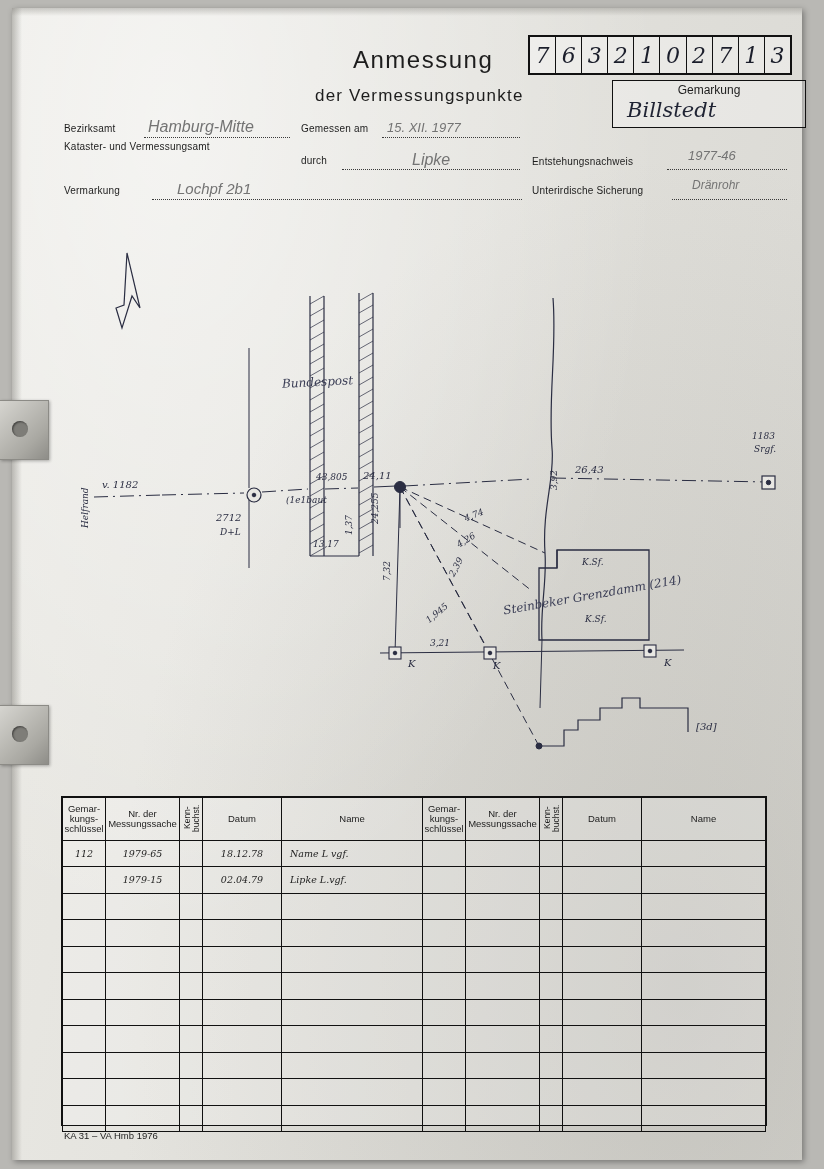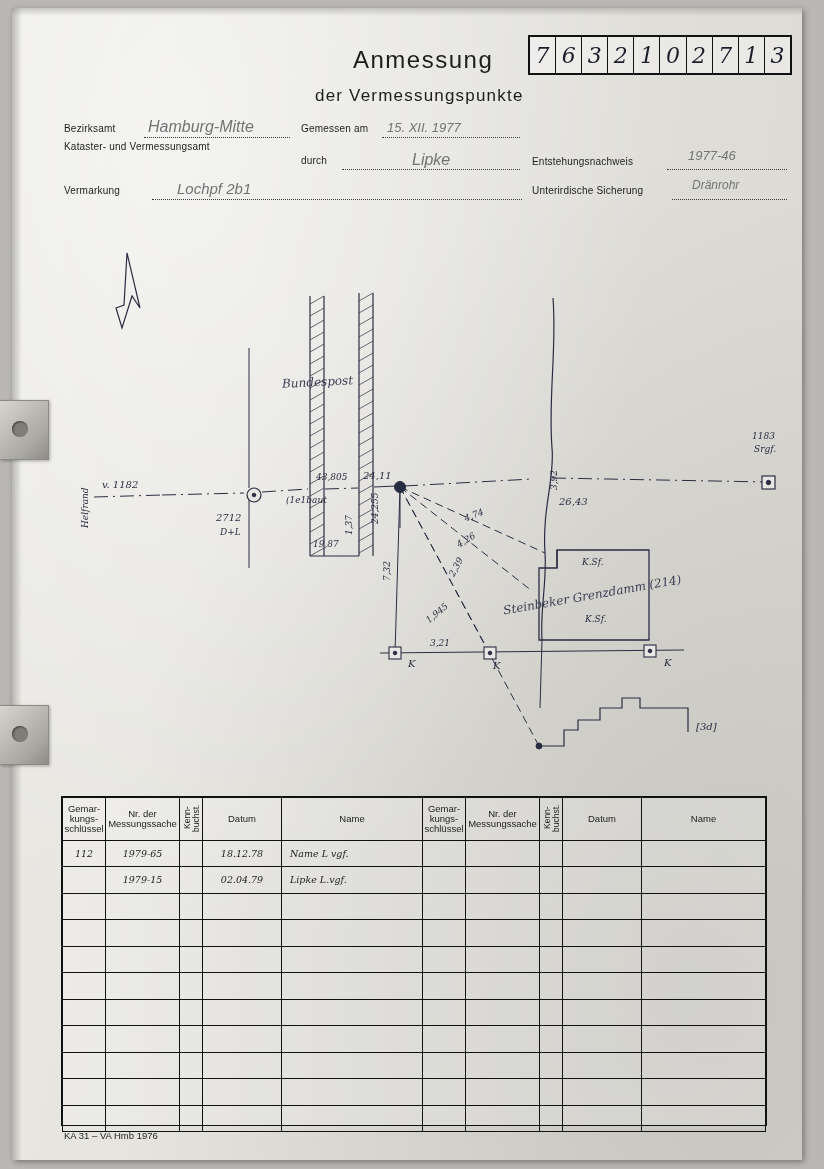--- a/index.html
+++ b/index.html
@@ -241,20 +241,24 @@
       <div class="cell">3</div>
       <div class="cell">2</div>
       <div class="cell">1</div>
       <div class="cell">0</div>
       <div class="cell">2</div>
       <div class="cell">7</div>
       <div class="cell">1</div>
       <div class="cell">3</div>
     </div>
 
+    <div id="gemarkungbox">
+      <div class="gm-label">Gemarkung</div>
+      <div class="gm-value">Billstedt</div>
+    </div>
 
     <div class="print lbl" style="left:52px; top:115px;">Bezirksamt</div>
     <div class="print lbl" style="left:52px; top:133px;">Kataster- und Vermessungsamt</div>
     <div class="print lbl" style="left:289px; top:115px;">Gemessen am</div>
     <div class="print lbl" style="left:289px; top:147px;">durch</div>
     <div class="print lbl" style="left:520px; top:148px;">Entstehungsnachweis</div>
     <div class="print lbl" style="left:52px; top:177px;">Vermarkung</div>
     <div class="print lbl" style="left:520px; top:177px;">Unterirdische Sicherung</div>
 
     <div class="dotline" style="left:132px; top:129px; width:146px;"></div>
@@ -379,32 +383,32 @@
 
     <div class="mapnote md" style="left:270px; top:367px; transform:rotate(-3deg); color:#3a3d55;">Bundespost</div>
     <div class="mapnote md" style="left:490px; top:580px; transform:rotate(-10deg); color:#3a3d55;">Steinbeker Grenzdamm (214)</div>
     <div class="mapnote xs rot-90" style="left:68px; top:520px;">Helfrand</div>
 
     <div class="mapnote sm" style="left:90px; top:471px;">v. 1182</div>
     <div class="mapnote sm" style="left:204px; top:504px;">2712</div>
     <div class="mapnote xs" style="left:208px; top:519px;">D+L</div>
     <div class="mapnote xs" style="left:276px; top:464px;margin-left:28px;">43,805</div>
     <div class="mapnote xs" style="left:274px; top:487px;">(1e1baut</div>
-    <div class="mapnote xs" style="left:301px; top:531px;">19,87</div>
+    <div class="mapnote xs" style="left:301px; top:531px;">13,17</div>
     <div class="mapnote sm" style="left:351px; top:462px;text-align:right;">24,11</div>
     <div class="mapnote xs rot-90" style="left:332px; top:527px;">1,37</div>
     <div class="mapnote xs rot-90" style="left:358px; top:516px;">24,255</div>
     <div class="mapnote xs rot-90" style="left:370px; top:573px;">7,32</div>
     <div class="mapnote xs" style="left:434px; top:554px; transform:rotate(-62deg);">2,39</div>
     <div class="mapnote xs" style="left:452px; top:502px; transform:rotate(-22deg);">4,74</div>
     <div class="mapnote xs" style="left:444px; top:527px; transform:rotate(-32deg);">4,26</div>
     <div class="mapnote xs" style="left:412px; top:600px; transform:rotate(-40deg);">1,945</div>
     <div class="mapnote xs" style="left:418px; top:630px;">3,21</div>
     <div class="mapnote xs rot-90" style="left:537px; top:482px;">3,92</div>
-    <div class="mapnote sm" style="left:547px; top:456px;margin-top:32px;">26,43</div>
+    <div class="mapnote sm" style="left:563px; top:456px;">26,43</div>
     <div class="mapnote xs" style="left:740px; top:423px;">1183</div>
     <div class="mapnote xs" style="left:742px; top:436px;">Srgf.</div>
     <div class="mapnote xs" style="left:570px; top:549px;">K.Sf.</div>
     <div class="mapnote xs" style="left:573px; top:606px;">K.Sf.</div>
     <div class="mapnote sm" style="left:396px; top:650px;">K</div>
     <div class="mapnote sm" style="left:481px; top:652px;">K</div>
     <div class="mapnote sm" style="left:652px; top:649px;">K</div>
     <div class="mapnote sm" style="left:684px; top:713px;">[3d]</div>
 
     <div id="tablewrap">

